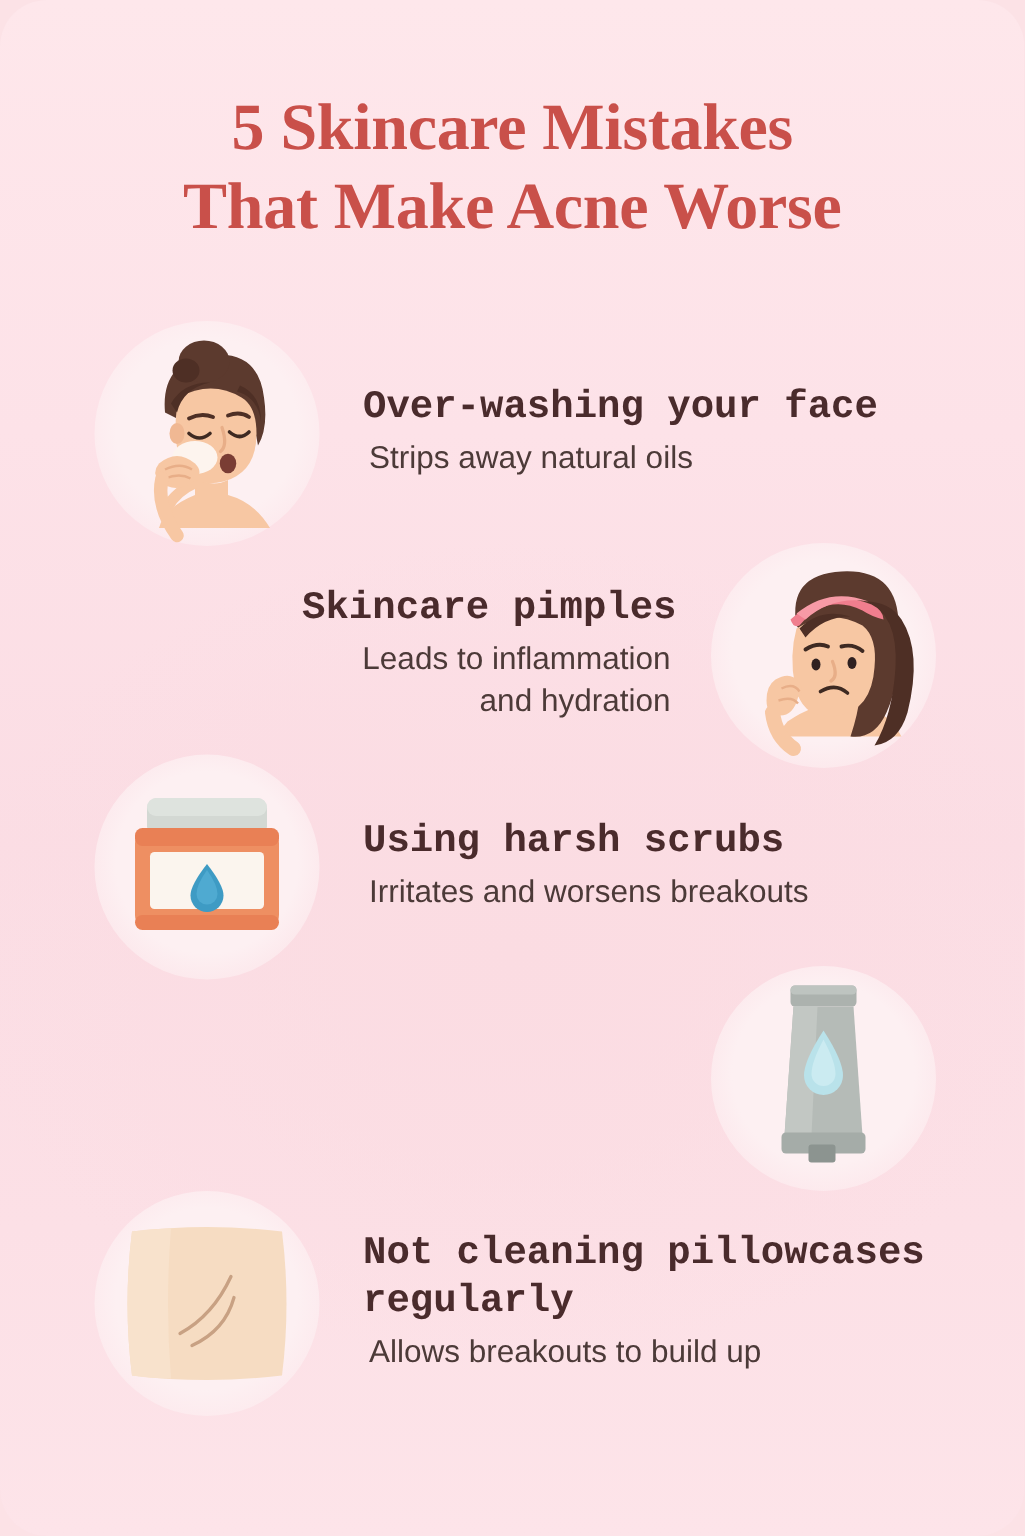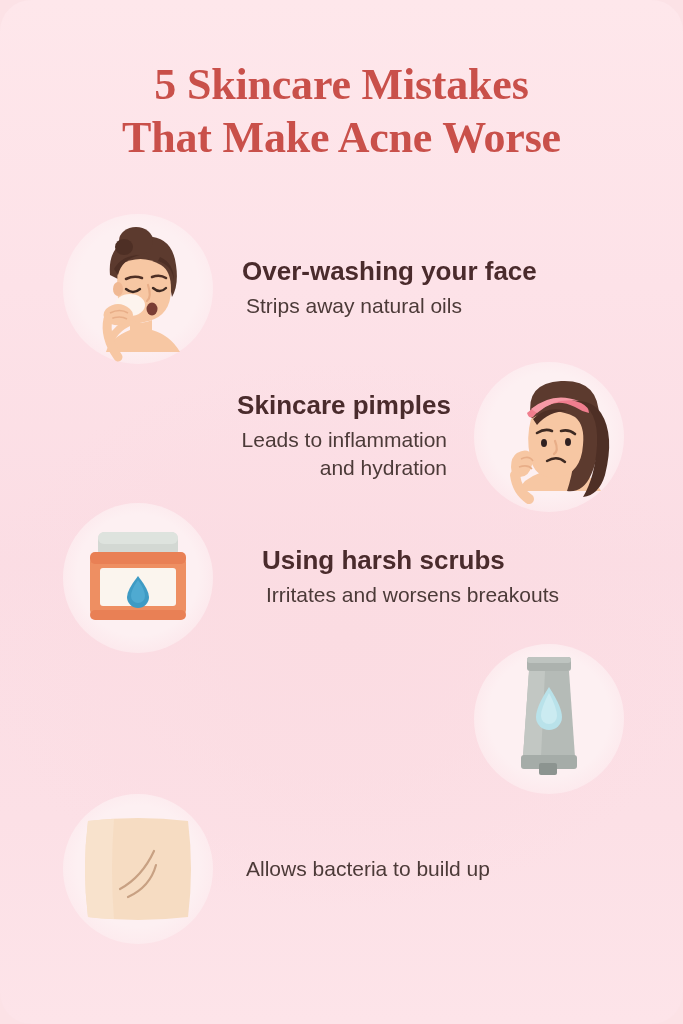--- a/index.html
+++ b/index.html
@@ -93,40 +93,40 @@
   .row.left-img .copy {
     text-align: left;
     padding-left: 28px;
   }
   .row.right-img .copy {
     text-align: right;
     padding-right: 22px;
   }
 
   .item-heading {
-    font-family: Liberation Sans, sans-serif;
+    font-family: Liberation Mono, monospace;
     font-weight: bold;
     font-size: 26px;
     line-height: 32px;
     color: #4A2B2C;
     margin: 0 0 5px 0;
   }
   .item-sub {
     font-family: "Liberation Sans", sans-serif;
     font-weight: normal;
     font-size: 21px;
     line-height: 28px;
     color: #4C3A38;
     margin: 4px;
   }
 
   
   #row-1 { top: 210px;  height: 158px; }
   #row-2 { top: 358px;  height: 158px; }
-  #row-3 { top: 503px;  height: 150px; gap: 20px; }
+  #row-3 { top: 503px;  height: 150px; }
   #row-4 { top: 643px;  height: 152px; }
   #row-5 { top: 790px;  height: 158px; }
 </style>
 </head>
 <body>
 
 <div id="infographic">
 
   <div class="title-block">
     <div class="title-line">5 Skincare Mistakes</div>
@@ -267,17 +267,18 @@
     <div class="art">
       <div class="art-halo"></div>
       <svg width="152" height="152" viewBox="0 0 152 152">
         <path d="M26 28 q50 -6 100 0 q6 48 0 96 q-50 6 -100 0 q-6 -48 0 -96 z" fill="#F6DCC2"></path>
         <path d="M26 28 q16 -2 26 -2 q-4 50 0 100 q-14 0 -26 -2 q-6 -48 0 -96 z" fill="#F8E2CC"></path>
         <path d="M58 96 q22 -12 34 -38" stroke="#C8A183" stroke-width="2.2" fill="none" stroke-linecap="round"></path>
         <path d="M66 104 q22 -10 28 -32" stroke="#C8A183" stroke-width="2.2" fill="none" stroke-linecap="round"></path>
       </svg>
     </div>
     <div class="copy">
-      <p class="item-sub">Allows bacteria to build up</p>
+      <p class="item-heading"><span>Not cleaning pillowcases</span><br><span>regularly</span></p>
+      <p class="item-sub">Allows breakouts to build up</p>
     </div>
   </div>
 
 </div>
 
 </body></html>

